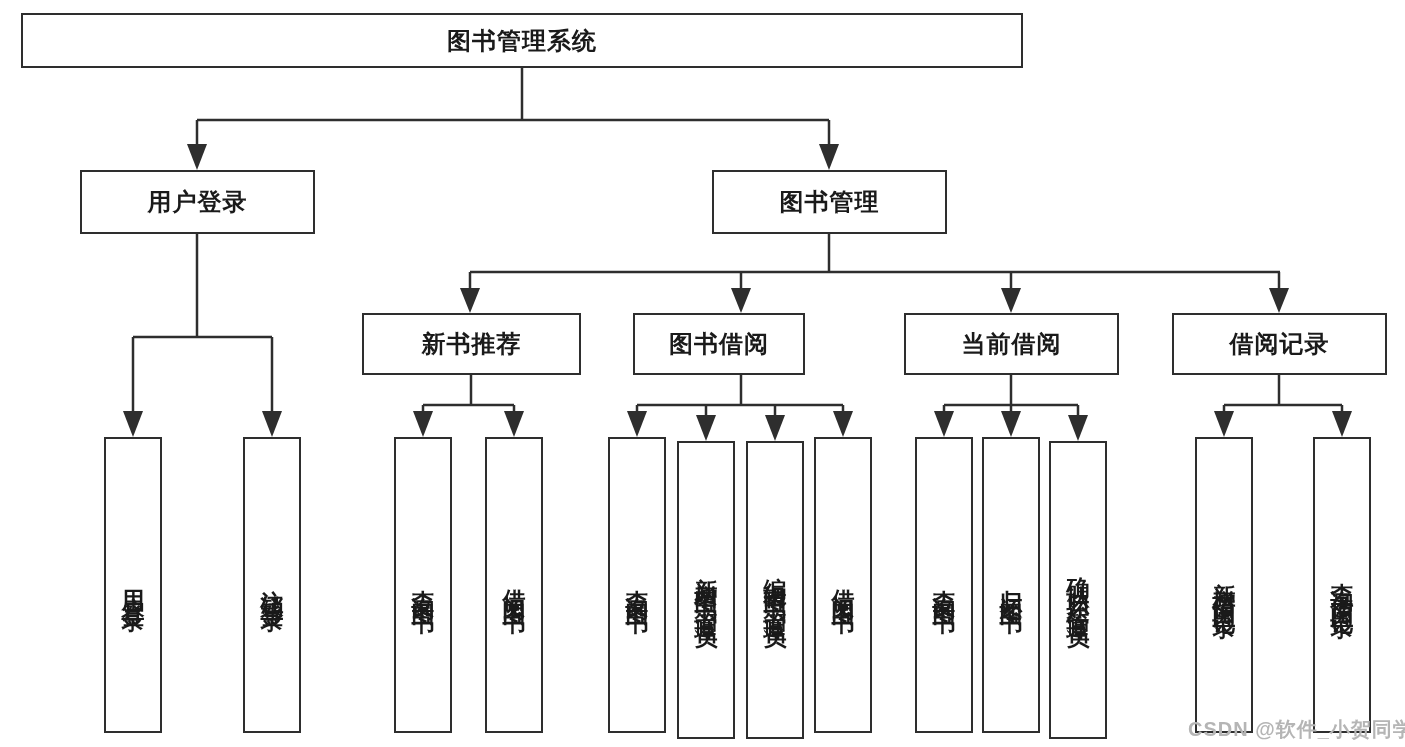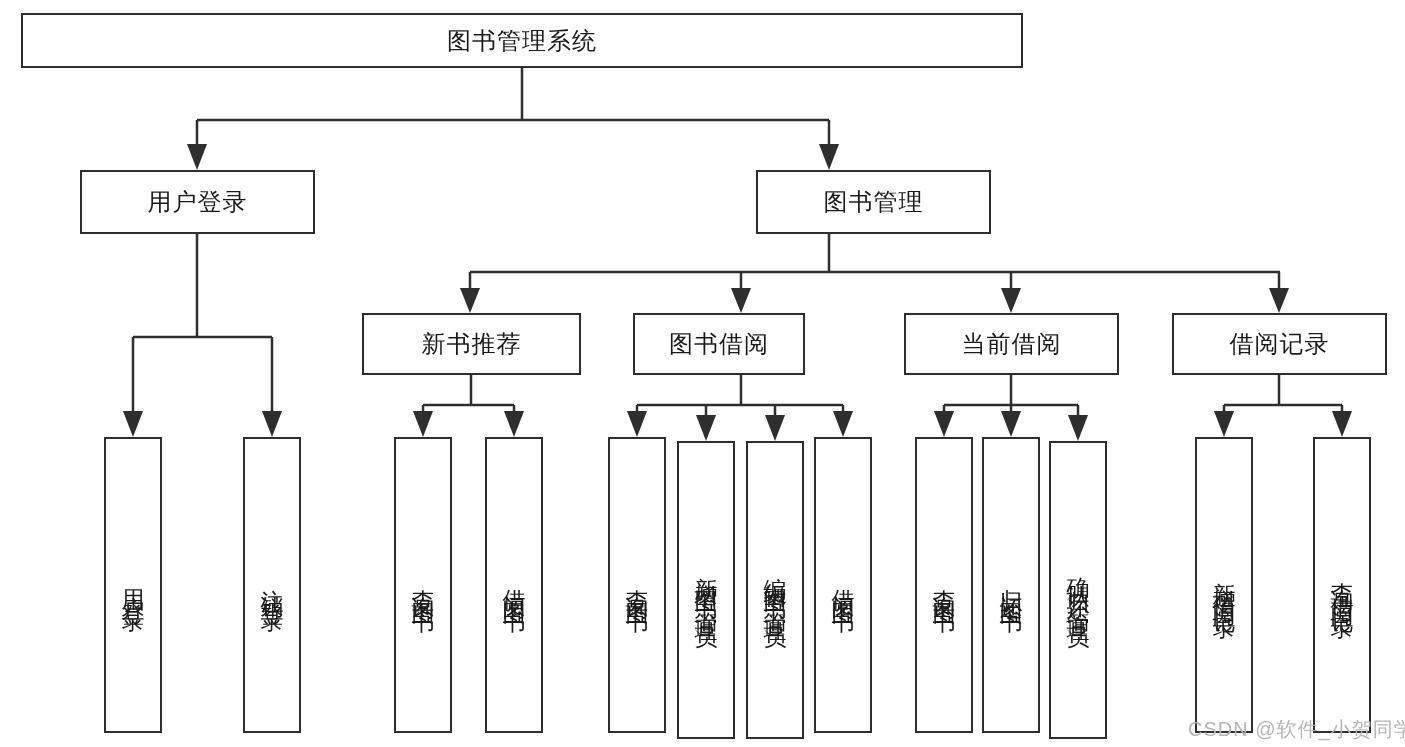--- a/index.html
+++ b/index.html
@@ -7,20 +7,21 @@
     padding: 0;
     background: #ffffff;
     font-family: "Liberation Sans", "DejaVu Sans", sans-serif;
   }
   #stage {
     position: relative;
     width: 1405px;
     height: 747px;
     background: #ffffff;
     overflow: hidden;
+    font-weight: bold;
   }
   #connectors {
     position: absolute;
     left: 0;
     top: 0;
     width: 1405px;
     height: 747px;
     z-index: 1;
   }
   .node {
@@ -139,21 +140,21 @@
     </g>
   </svg>
 
   <div class="node" style="left:21px; top:13px; width:1002px; height:55px;">
     <span class="hlabel">图书管理系统</span>
   </div>
 
   <div class="node" style="left:80px; top:170px; width:235px; height:64px;">
     <span class="hlabel">用户登录</span>
   </div>
-  <div class="node" style="left:712px; top:170px; width:235px; height:64px;margin-left:44px;">
+  <div class="node" style="left:712px; top:170px; width:235px; height:64px;">
     <span class="hlabel">图书管理</span>
   </div>
 
   <div class="node" style="left:362px; top:313px; width:219px; height:62px;">
     <span class="hlabel">新书推荐</span>
   </div>
   <div class="node" style="left:633px; top:313px; width:172px; height:62px;">
     <span class="hlabel">图书借阅</span>
   </div>
   <div class="node" style="left:904px; top:313px; width:215px; height:62px;">

